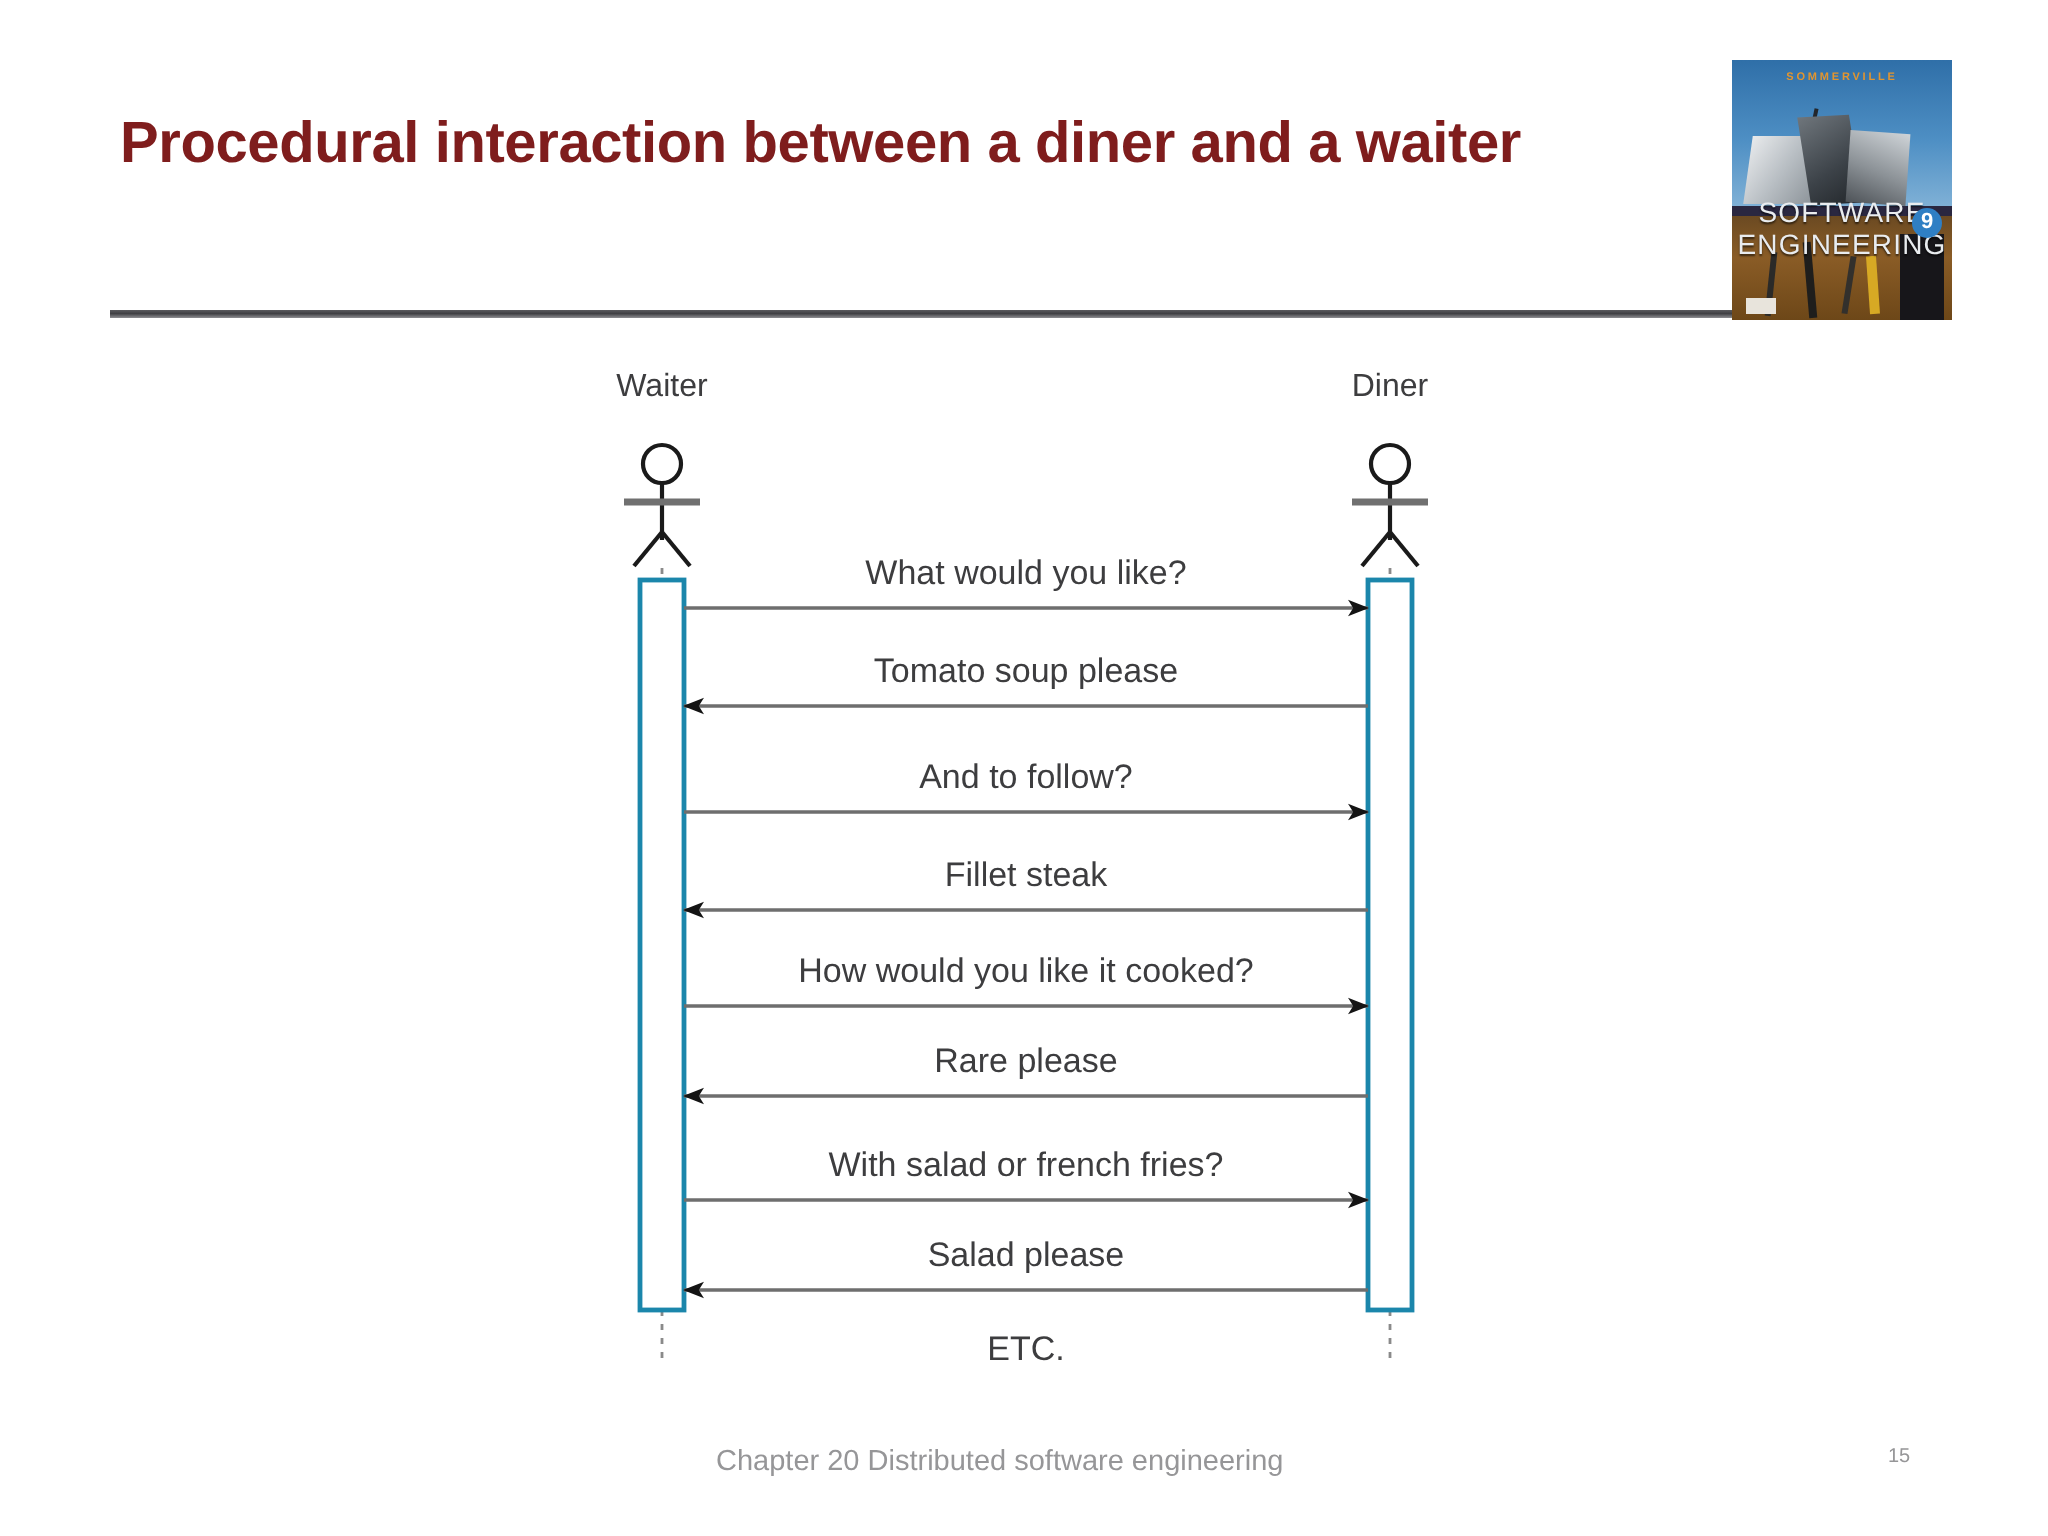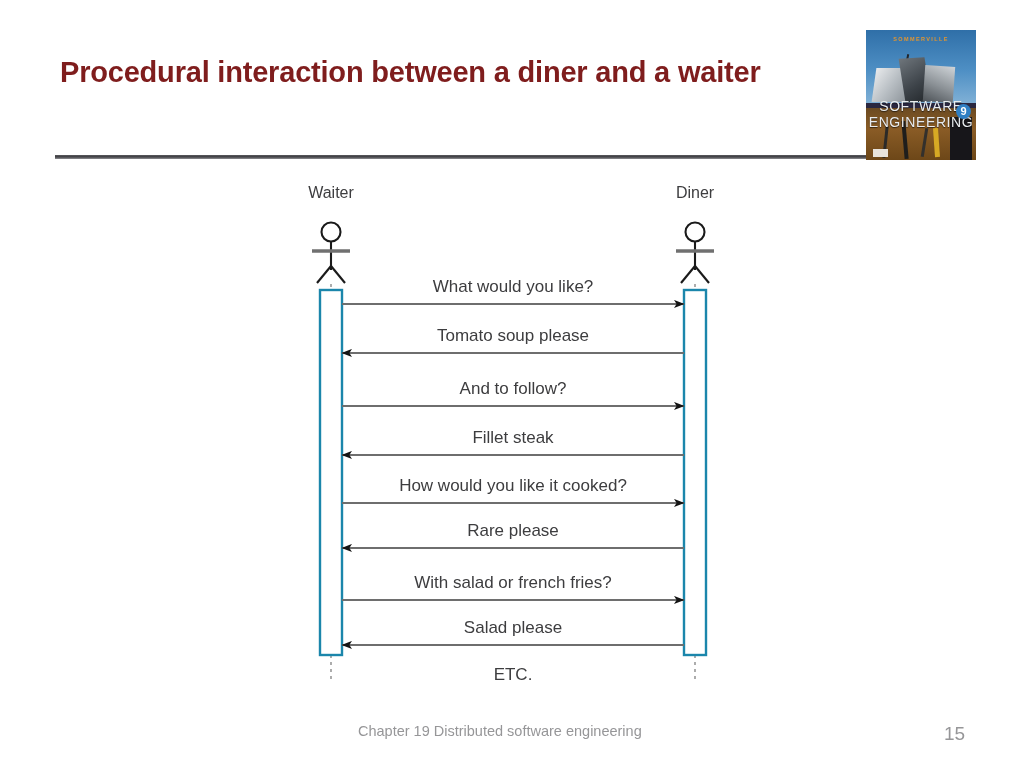--- a/index.html
+++ b/index.html
@@ -173,21 +173,21 @@
     position: absolute;
     left: 358px;
     top: 723px;
     font-size: 14.5px;
     color: #969698;
   }
   .footer-page {
     position: absolute;
     left: 944px;
     top: 723px;
-    font-size: 19px;
+    font-size: 10px;
     color: #969698;
   }
 </style>
 </head>
 <body>
 
 <div class="slide-title">Procedural interaction between a diner and a waiter</div>
 
 <div class="title-rule"></div>
 
@@ -275,14 +275,14 @@
         </g>
         <g>
           <line x1="684" y1="645" x2="342" y2="645" stroke="#6e6e6e" stroke-width="1.8" marker-end="url(#arrow-l)"></line>
           <text x="513" y="633" text-anchor="middle" font-family="&quot;Liberation Sans&quot;, sans-serif" font-size="17" fill="#3d3d3f">Salad please</text>
         </g>
         <text x="513" y="680" text-anchor="middle" font-family="&quot;Liberation Sans&quot;, sans-serif" font-size="17" fill="#3d3d3f">ETC.</text>
       </g>
   </svg>
 </div>
 
-<div class="footer-note">Chapter 19 Distributed software engineering</div>
+<div class="footer-note">Chapter 20 Distributed software engineering</div>
 <div class="footer-page">15</div>
 
 </body></html>

